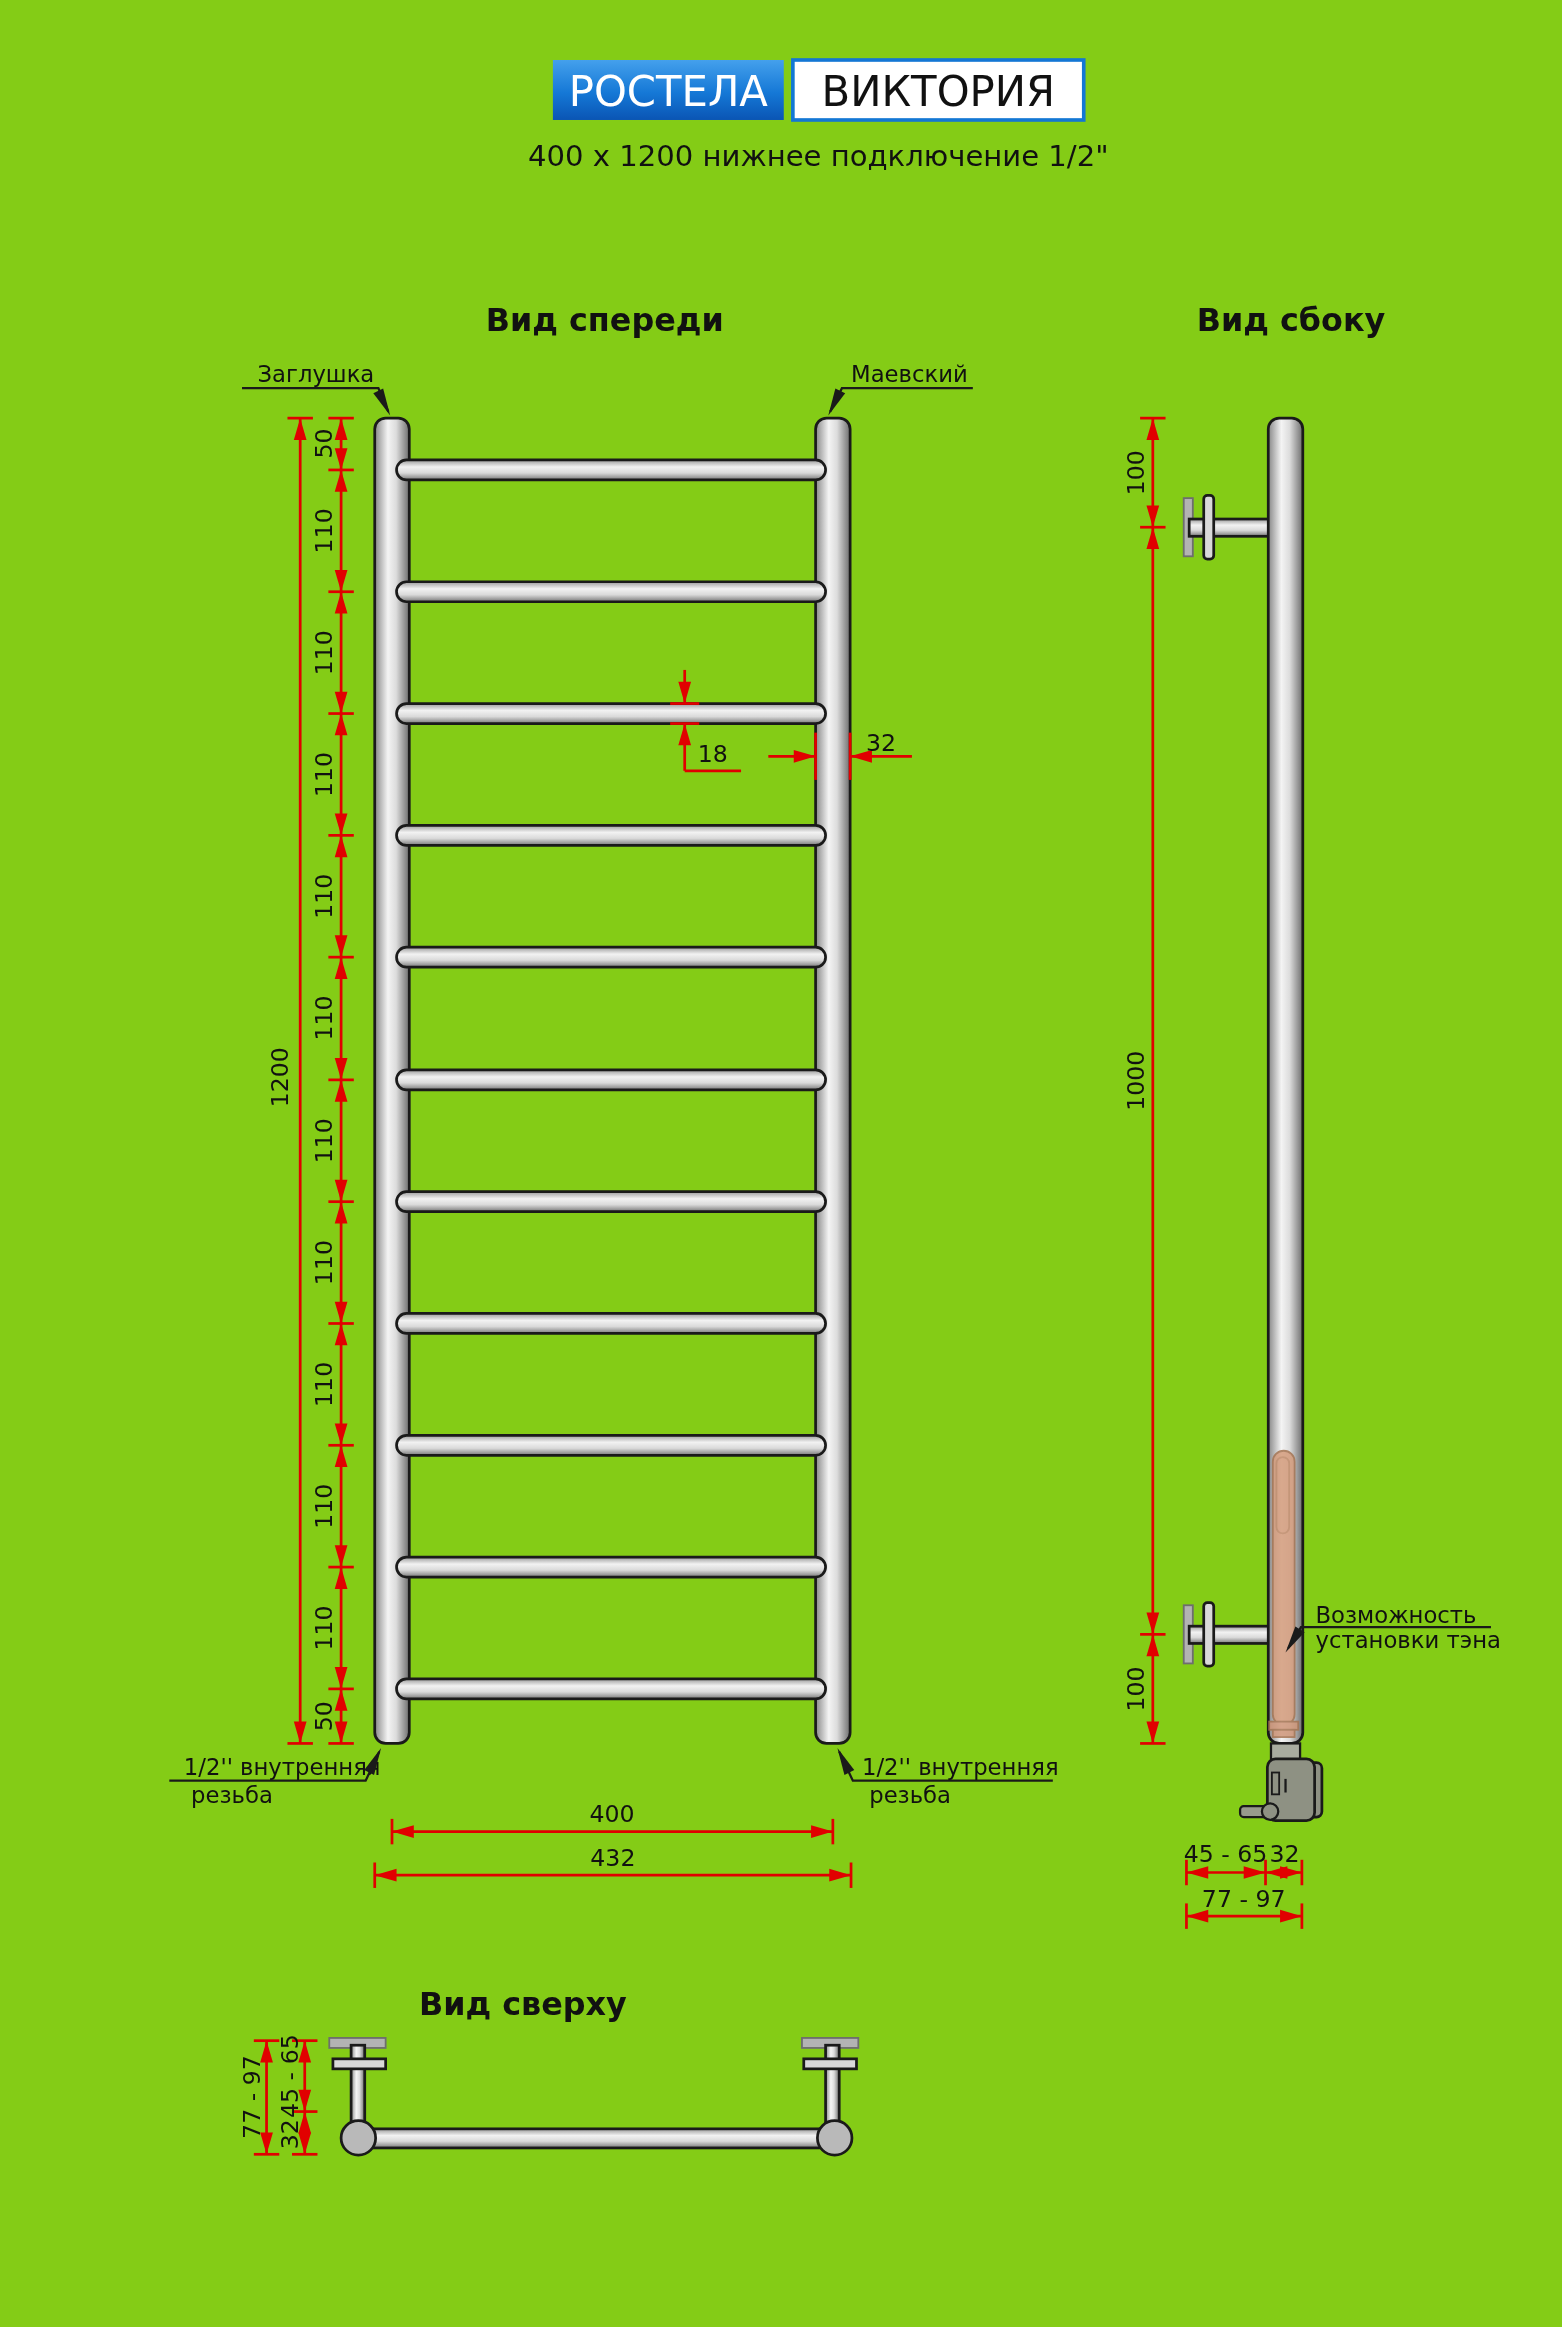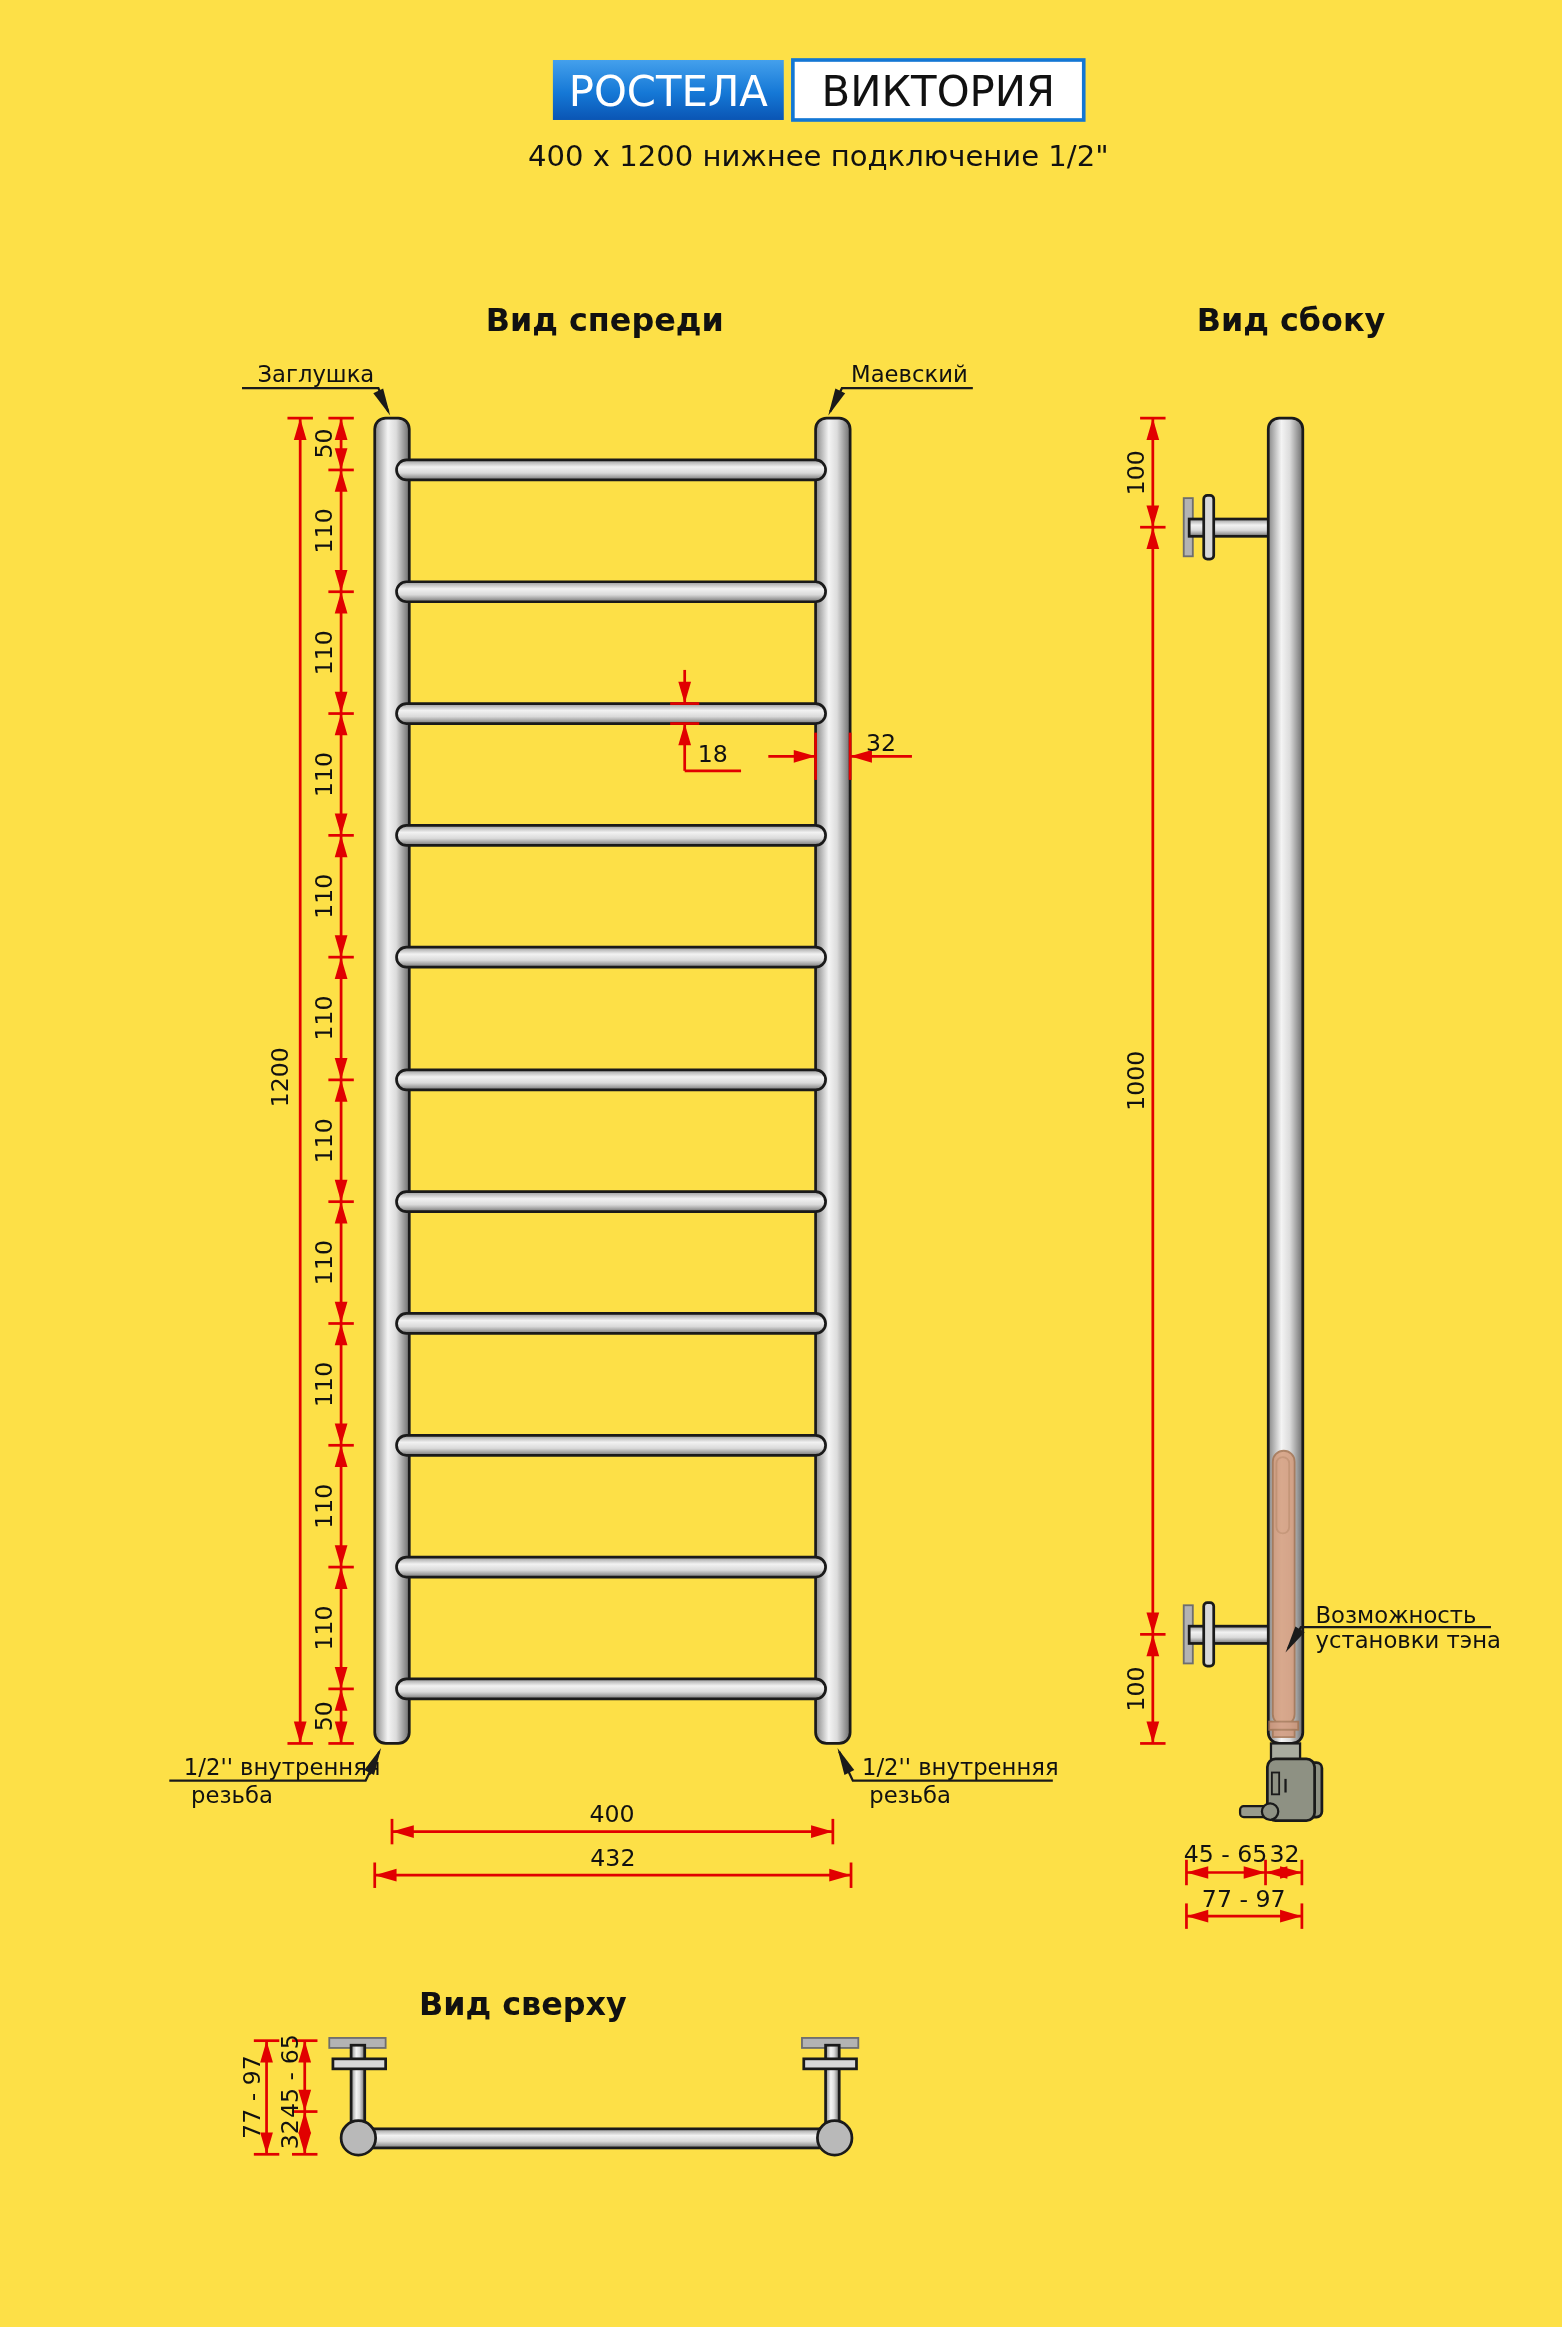--- a/index.html
+++ b/index.html
@@ -1,16 +1,16 @@
 <!DOCTYPE html>
 <html style="font-size:14.5px"><head>
 <meta charset="utf-8">
 <style>
   html,body{margin:0;padding:0;background:#ffffff;}
-  .page{width:1563px;height:2327px;background:#fde047;position:relative;}
+  .page{width:1563px;height:2327px;background:#84cc16;position:relative;}
   svg text{font-family:"DejaVu Sans","Liberation Sans",sans-serif;fill:#111;dominant-baseline:central;}
   .ttl{font-size:35px;font-weight:bold;}
   .lbl{font-size:25px;}
   .dim{font-size:26px;}
   .sub{font-size:32px;}
   .brand{font-size:46px;fill:#ffffff;}
   .model{font-size:46px;fill:#111;}
   .ln{stroke:#e10000;stroke-width:3;fill:none;}
   .lnb{stroke:#1a1a1a;stroke-width:2.5;fill:none;}
   .red{fill:#e10000;stroke:none;}

